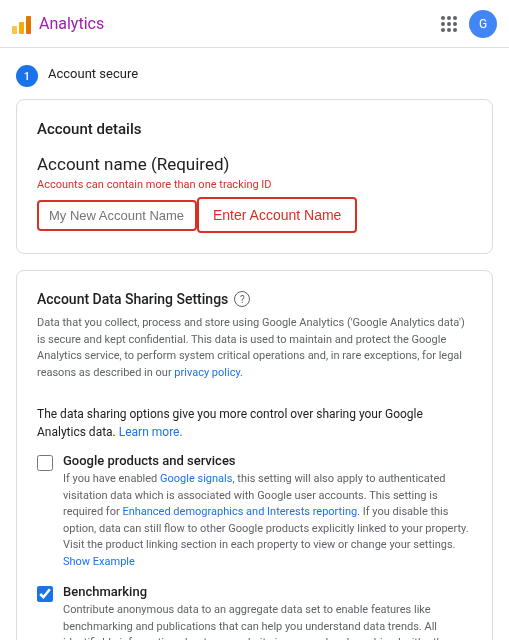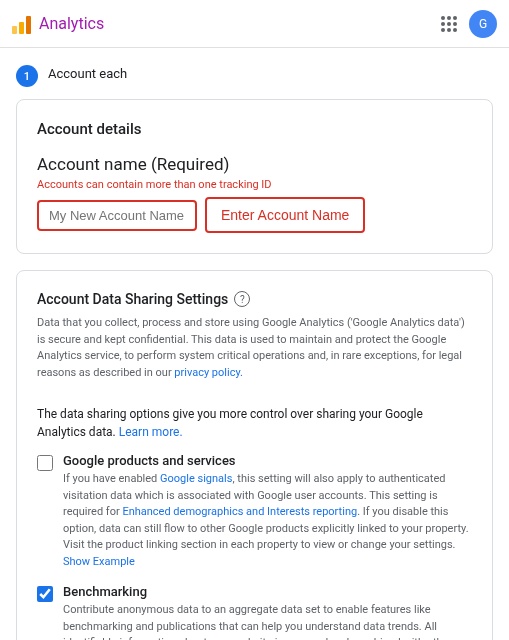--- a/index.html
+++ b/index.html
@@ -132,21 +132,21 @@
       margin-bottom: 4px;
     }
     .field-hint {
       font-size: 11px;
       color: #d93025;
       margin-bottom: 6px;
     }
     .account-name-row {
       display: flex;
       align-items: center;
-      gap: 8px;
+      gap: 0;
     }
     .account-name-input-wrapper {
       border: 2px solid #d93025;
       border-radius: 4px;
       padding: 6px 10px;
       flex: 0 0 auto;
       width: 160px;
     }
     .account-name-input {
       border: none;
@@ -280,21 +280,21 @@
         <div class="grid-dot"></div>
     </div>
     <div class="avatar">G</div>
   </div>
 </div>
 
 <div class="main">
 
   <div class="step-section">
     <div class="step-circle active">1</div>
-    <span class="step-label">Account each</span>
+    <span class="step-label">Account secure</span>
   </div>
 
   <div class="card">
     <div class="card-title">Account details</div>
 
     <div class="field-label">Account name (Required)</div>
     <div class="field-hint">Accounts can contain more than one tracking ID</div>
 
     <div class="account-name-row">
       <div class="account-name-input-wrapper">

